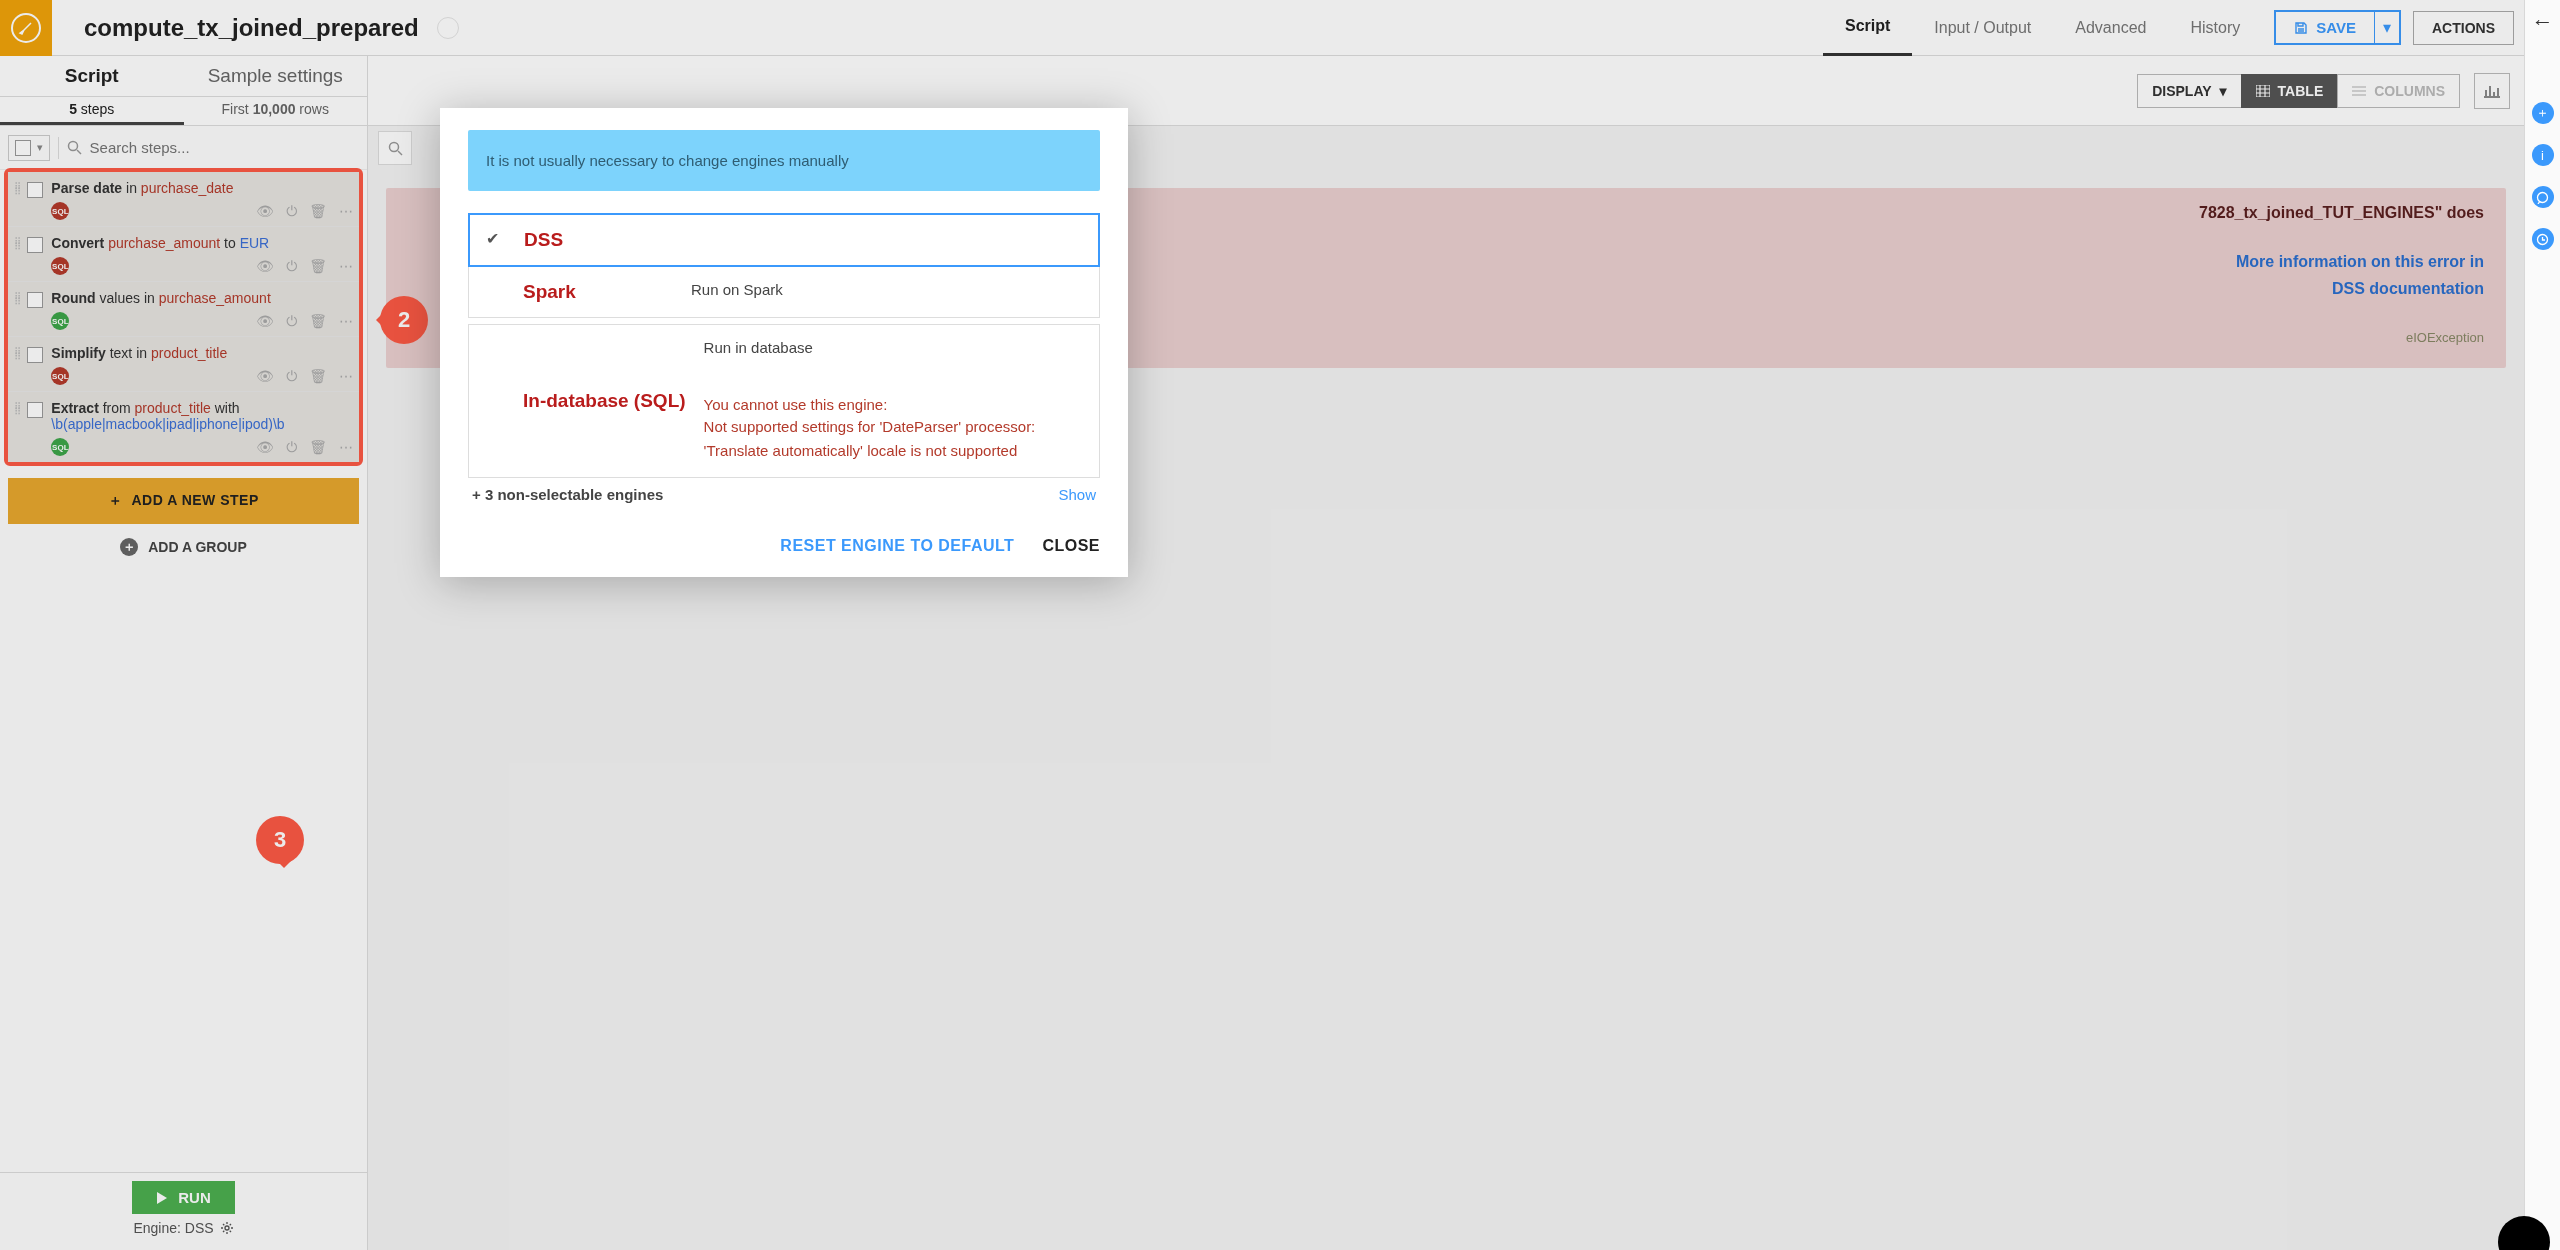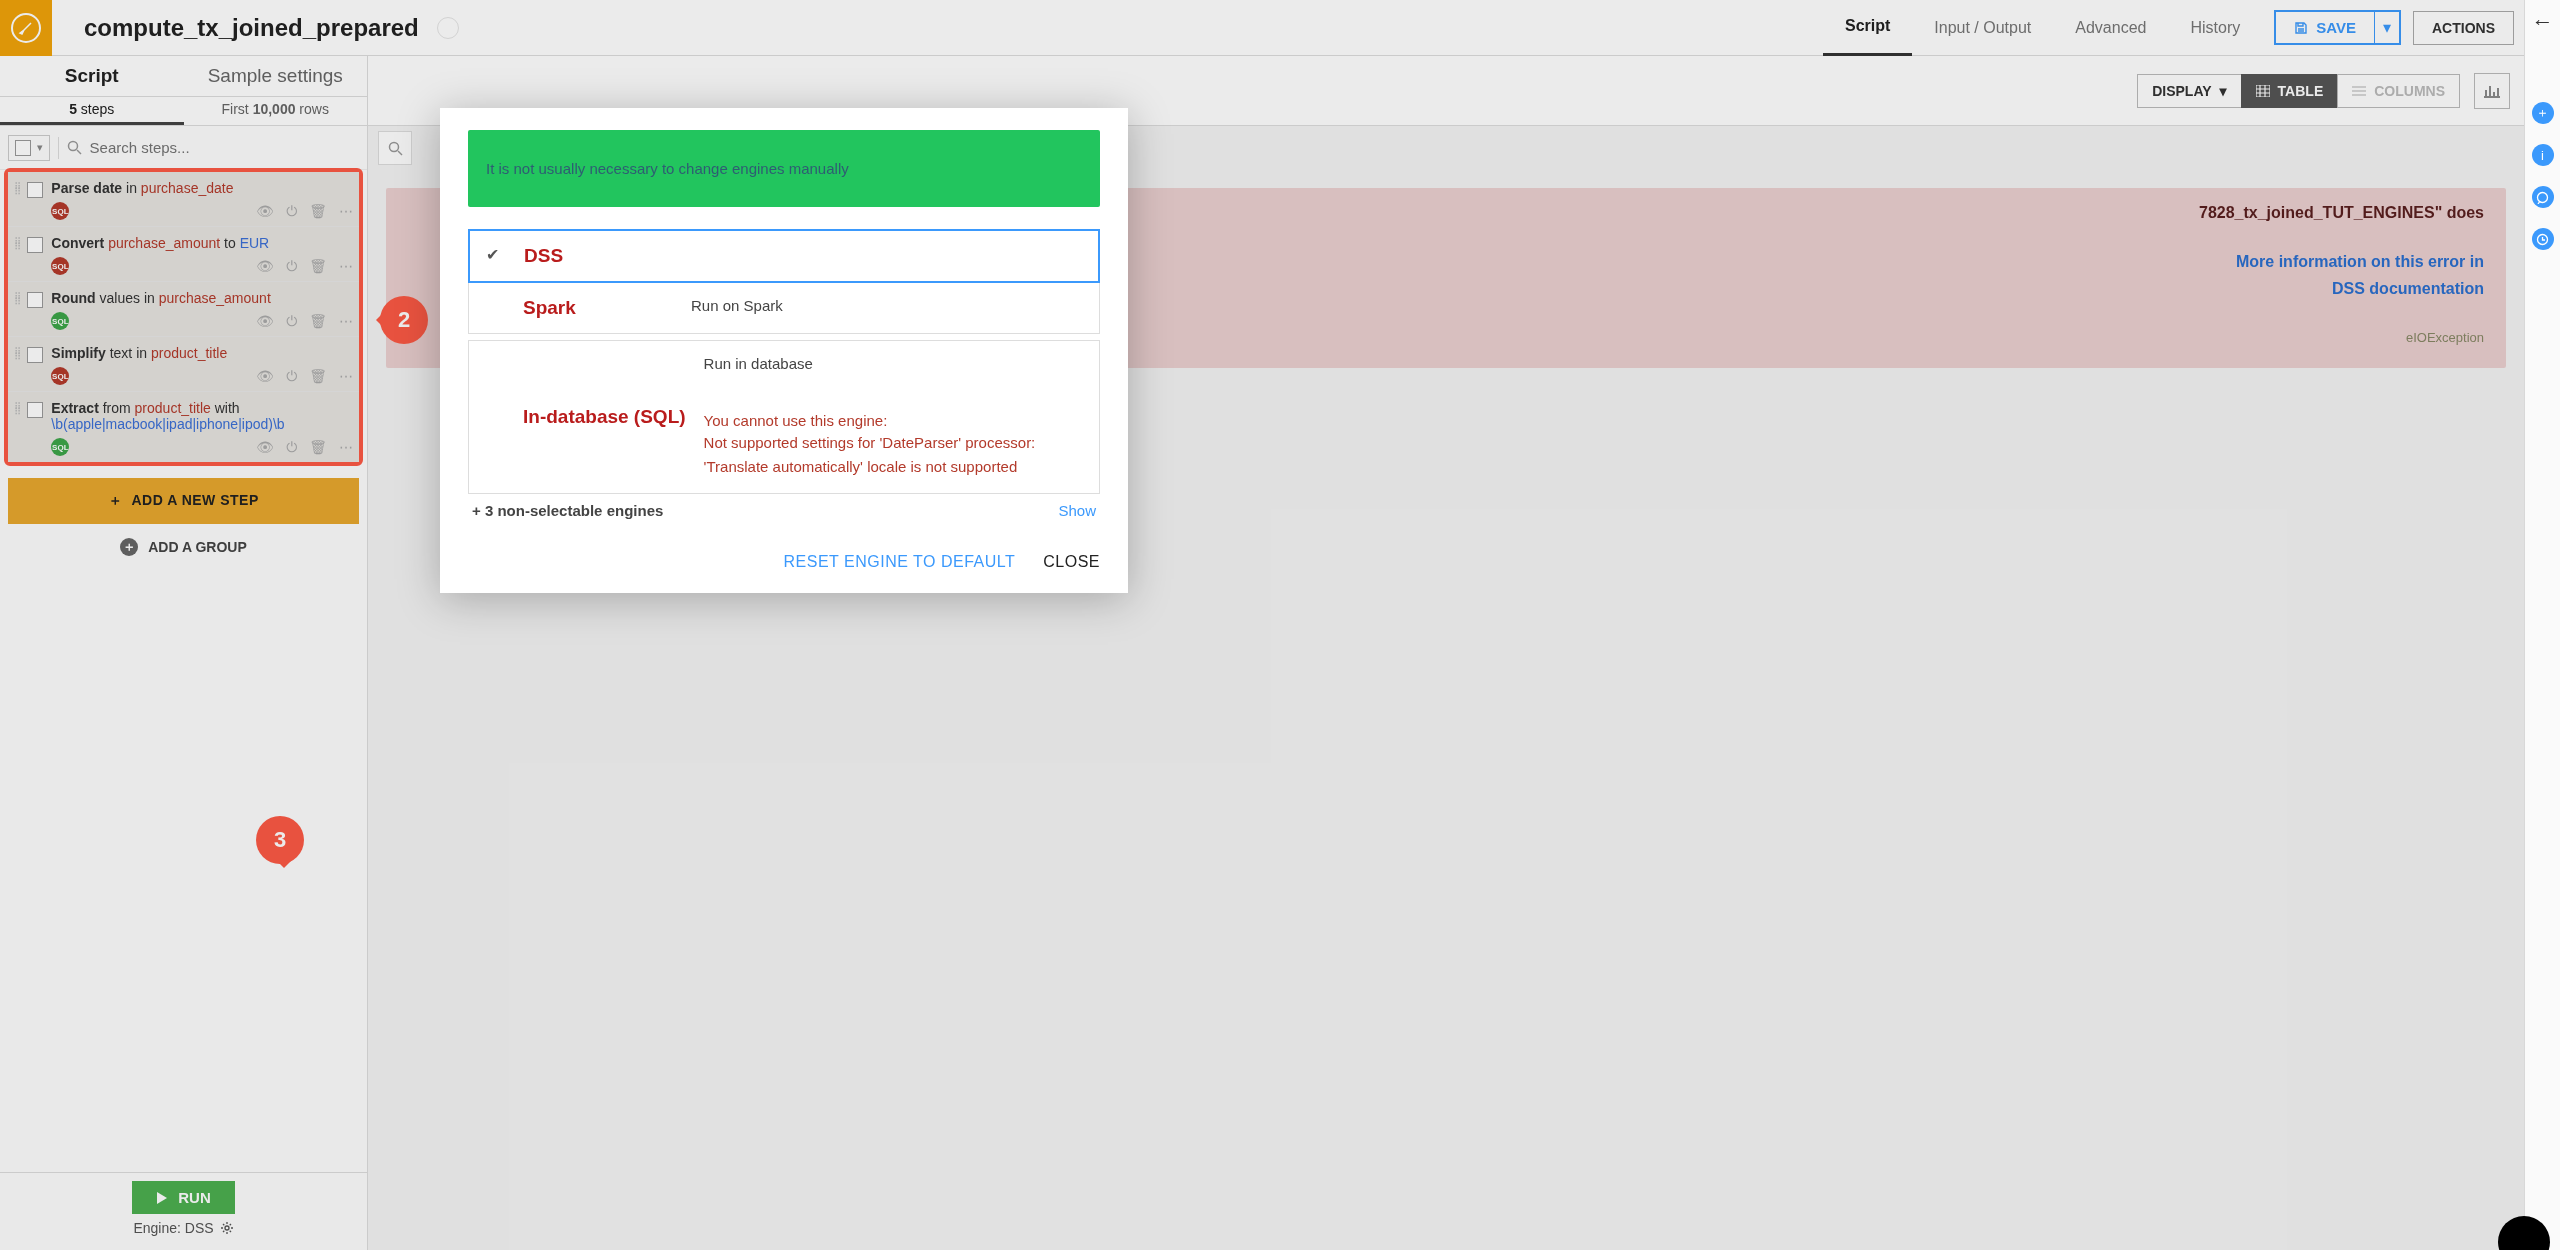--- a/index.html
+++ b/index.html
@@ -106,32 +106,32 @@
   .callout::before { content:''; position:absolute; left:-14px; top:14px; border:10px solid transparent; border-right-color:#fc5a45;}
   .callout.down::before { left:18px; top:auto; bottom:-14px; border:10px solid transparent; border-top-color:#fc5a45;}
 
   
   .modal { position:absolute; left:440px; top:108px; width:688px; background:#fff; z-index:100; box-shadow:0 6px 40px rgba(0,0,0,.25); display:flex; flex-direction:column;}
   .modal-hdr { display:flex; align-items:center; padding:18px 24px; gap:16px; border-bottom:1px solid #eee;}
   .modal-hdr h2 { font-size:24px; font-weight:500; color:#333; flex:1;}
   .modal-hdr .win-ico { color:#aaa; font-size:18px; cursor:pointer; padding:0 6px;}
   .gear-stack { color:#888; font-size:18px;}
   .modal-body { padding:22px 28px 12px 28px;}
-  .info-box { background:#22c55e; color:#2f5d73; padding:30px 18px; font-size:15px; border-radius:2px; margin-bottom:22px;}
+  .info-box { background:#7dd3fc; color:#2f5d73; padding:22px 18px; font-size:15px; border-radius:2px; margin-bottom:22px;}
   .eng-row { border:1px solid #ddd; padding:14px 16px; display:flex; align-items:flex-start; gap:18px; cursor:pointer;}
   .eng-row.selected { border:2px solid #3b99fc;}
   .eng-check { color:#555; font-size:16px; width:20px;}
   .eng-name { font-weight:700; font-size:19px; color:#b91c1c; min-width:150px;}
   .eng-desc { font-size:15px; color:#444; flex:1;}
   .eng-err-title { color:#b33a2b; font-size:15px; margin-bottom:2px;margin-top:40px;}
   .eng-err { color:#b33a2b; font-size:15px; line-height:1.6;}
   .eng-spacer { height:6px;}
   .nonsel { display:flex; justify-content:space-between; align-items:center; padding:8px 4px 0 4px; font-size:15px;}
   .nonsel .show { color:#3b99fc; cursor:pointer;}
-  .modal-ftr { display:flex; justify-content:flex-end; gap:28px; padding:22px 28px; font-weight:400; font-size:16px; letter-spacing:.5px;}
+  .modal-ftr { display:flex; justify-content:flex-end; gap:28px; padding:22px 28px; font-weight:700; font-size:16px; letter-spacing:.5px;}
   .modal-ftr .reset { color:#3b99fc; cursor:pointer;}
   .modal-ftr .close { color:#222; cursor:pointer;}
 
   
   .bubble { position:absolute; right:10px; bottom:-18px; width:52px; height:52px; background:#000; border-radius:50%; z-index:120;}
 
   
   svg { display:block; }
 </style>
 </head>

